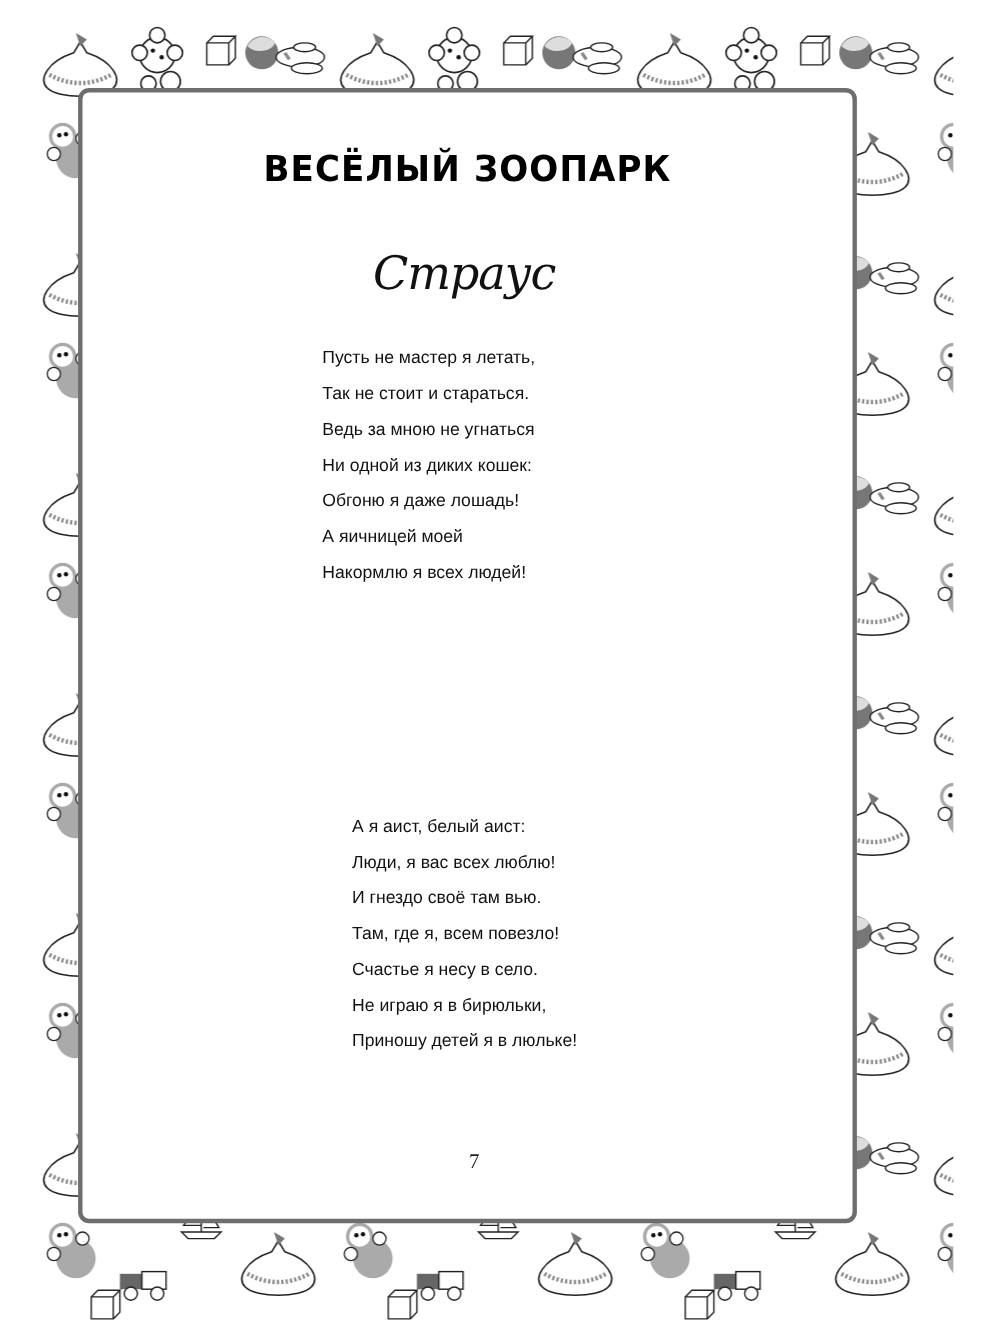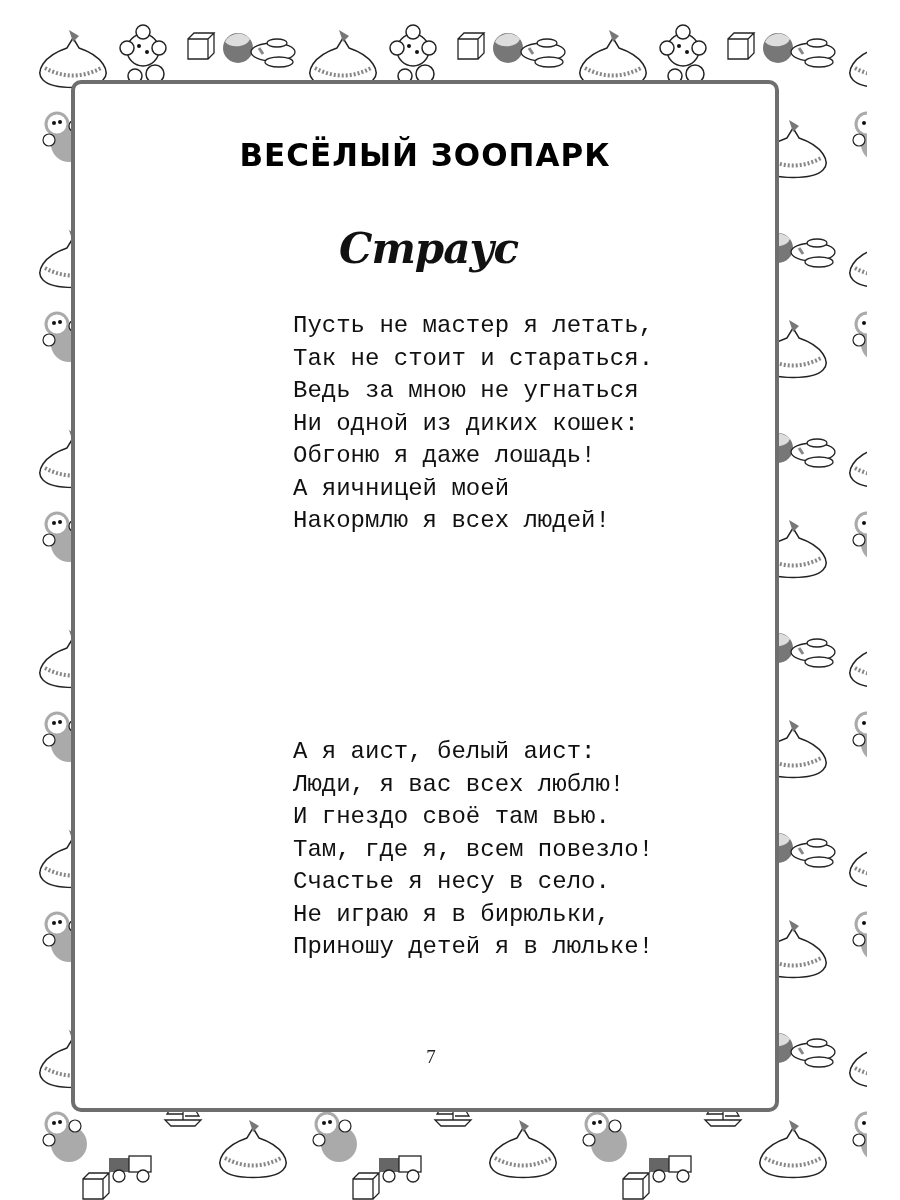--- a/index.html
+++ b/index.html
@@ -10,23 +10,23 @@
     position: absolute; left: 71px; top: 80px; width: 700px; height: 1024px;
     background: #ffffff; border: 4px solid #6e6e6e; border-radius: 10px;
   }
   .title {
     position: absolute; left: 0; right: 0; top: 52px; text-align: center;
     font-family: "DejaVu Sans", sans-serif; font-weight: bold; font-size: 31px;
     letter-spacing: 1px; color: #000; transform: scaleY(1.05);
   }
   .poem-title {
     position: absolute; font-family: "DejaVu Serif", serif; font-size: 42px;
-    color: #111; font-style: italic; letter-spacing: -1px; font-weight: bold;
+    color: #111; font-style: italic; letter-spacing: -1px;
   }
-  .poem { position: absolute; left: 218px; font-family: Liberation Mono, monospace; font-size: 24px; line-height: 32.5px; color: #111; }
+  .poem { position: absolute; left: 218px; font-family: Liberation Sans, sans-serif; font-size: 16px; line-height: 32.5px; color: #111; }
   .poem div { white-space: nowrap; }
   .page-num { position: absolute; left: 0; right: 0; top: 962px; text-align: center; font-family: "Liberation Serif", serif; font-size: 19px; color: #222; padding-left: 12px; }
 </style>
 </head>
 <body>
 
 <div class="pattern">
   <svg width="834" height="1200" viewBox="0 0 834 1200">
     <defs>
       <g id="top">
@@ -98,21 +98,21 @@
   <div class="poem" style="top:226px;">
     <div>Пусть не мастер я летать,</div>
     <div>Так не стоит и стараться.</div>
     <div>Ведь за мною не угнаться</div>
     <div>Ни одной из диких кошек:</div>
     <div>Обгоню я даже лошадь!</div>
     <div>А яичницей моей</div>
     <div>Накормлю я всех людей!</div>
   </div>
 
-  <div class="poem" style="top:652px;">
+  <div class="poem" style="top:652px;margin-left:27px;">
     <div>А я аист, белый аист:</div>
     <div>Люди, я вас всех люблю!</div>
     <div>И гнездо своё там вью.</div>
     <div>Там, где я, всем повезло!</div>
     <div>Счастье я несу в село.</div>
     <div>Не играю я в бирюльки,</div>
     <div>Приношу детей я в люльке!</div>
   </div>
 
   <div class="page-num">7</div>

